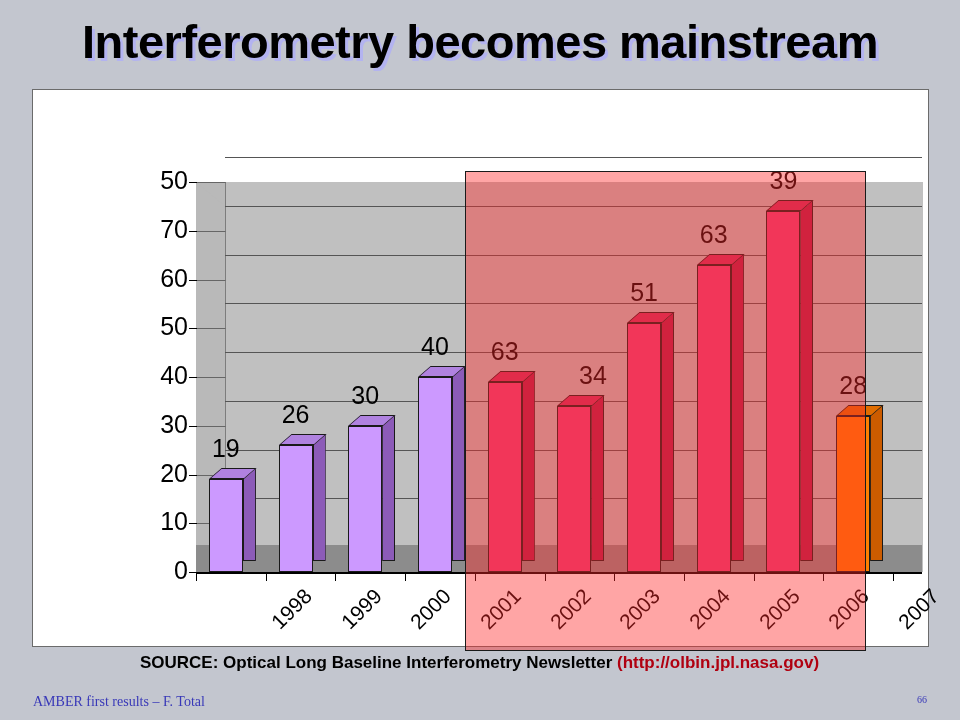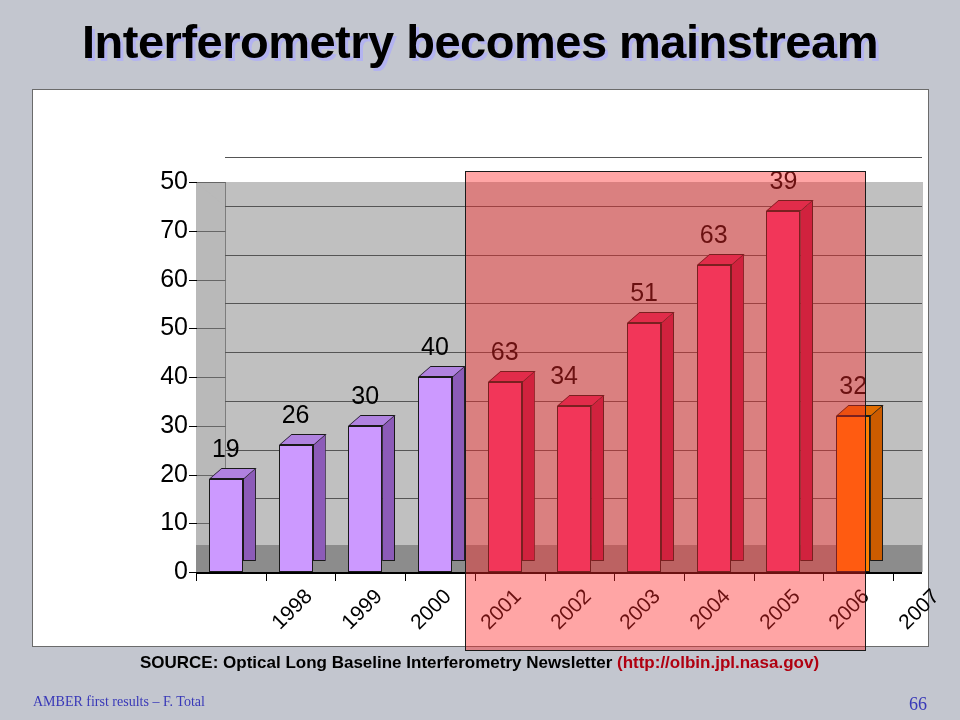--- a/index.html
+++ b/index.html
@@ -109,21 +109,21 @@
     white-space:nowrap;
   }
   #source-url{color:#b00010;}
   
   #footer-left{
     position:absolute;left:33px;top:694px;
     font-family:"Liberation Serif", serif;font-size:14px;color:#3838b8;
   }
   #footer-right{
     position:absolute;right:33px;top:694px;
-    font-family:"Liberation Serif", serif;font-size:18px;color:#3838b8;
+    font-family:"Liberation Serif", serif;font-size:10px;color:#3838b8;
   }
 </style>
 </head>
 <body>
 
 <div id="slide-title">Interferometry becomes mainstream</div>
 
 <div id="chart-panel">
 
 
@@ -229,21 +229,21 @@
           <div class="side" style="background: rgb(176, 30, 78);"></div>
           <div class="front" style="background: rgb(232, 65, 125); height: 100%;"></div>
           <div class="top" style="background: rgb(204, 47, 98); transform: skewX(-49deg); transform-origin: left bottom; width: 35px;"></div>
         </div>
         <div class="bar-value" style="left: 440.65px; width: 62px; top: 246.875px;">63</div>
         <div class="bar" style="left: 524.35px; top: 316.25px; width: 34px; height: 165.75px;">
           <div class="side" style="background: rgb(176, 30, 78);"></div>
           <div class="front" style="background: rgb(232, 65, 125); height: 100%;"></div>
           <div class="top" style="background: rgb(204, 47, 98); transform: skewX(-49deg); transform-origin: left bottom; width: 35px;"></div>
         </div>
-        <div class="bar-value" style="left: 483px; width: 62px; top: 271.25px; text-align: right;">34</div>
+        <div class="bar-value" style="left: 529px; width: 62px; top: 271.25px;">34</div>
         <div class="bar" style="left: 594.05px; top: 233.375px; width: 34px; height: 248.625px;">
           <div class="side" style="background: rgb(176, 30, 78);"></div>
           <div class="front" style="background: rgb(232, 65, 125); height: 100%;"></div>
           <div class="top" style="background: rgb(204, 47, 98); transform: skewX(-49deg); transform-origin: left bottom; width: 35px;"></div>
         </div>
         <div class="bar-value" style="left: 580.05px; width: 62px; top: 188.375px;">51</div>
         <div class="bar" style="left: 663.75px; top: 174.875px; width: 34px; height: 307.125px;">
           <div class="side" style="background: rgb(176, 30, 78);"></div>
           <div class="front" style="background: rgb(232, 65, 125); height: 100%;"></div>
           <div class="top" style="background: rgb(204, 47, 98); transform: skewX(-49deg); transform-origin: left bottom; width: 35px;"></div>
@@ -253,21 +253,21 @@
           <div class="side" style="background: rgb(176, 30, 78);"></div>
           <div class="front" style="background: rgb(232, 65, 125); height: 100%;"></div>
           <div class="top" style="background: rgb(204, 47, 98); transform: skewX(-49deg); transform-origin: left bottom; width: 35px;"></div>
         </div>
         <div class="bar-value" style="left: 719.45px; width: 62px; top: 76.25px;">39</div>
         <div class="bar" style="left: 803.15px; top: 326px; width: 34px; height: 156px;">
           <div class="side" style="background: rgb(204, 92, 0);"></div>
           <div class="front" style="background: rgb(255, 128, 0); height: 100%;"></div>
           <div class="top" style="background: rgb(224, 109, 0); transform: skewX(-49deg); transform-origin: left bottom; width: 35px;"></div>
         </div>
-        <div class="bar-value" style="left: 789.15px; width: 62px; top: 281px;">32</div>
+        <div class="bar-value" style="left: 789.15px; width: 62px; top: 281px;">28</div>
       </div>
 
     <div id="highlight"></div>
 
 
   </div>
 </div>
 
 <div id="source-line"><span>SOURCE: Optical Long Baseline Interferometry Newsletter </span><span id="source-url">(http://olbin.jpl.nasa.gov)</span></div>
 

